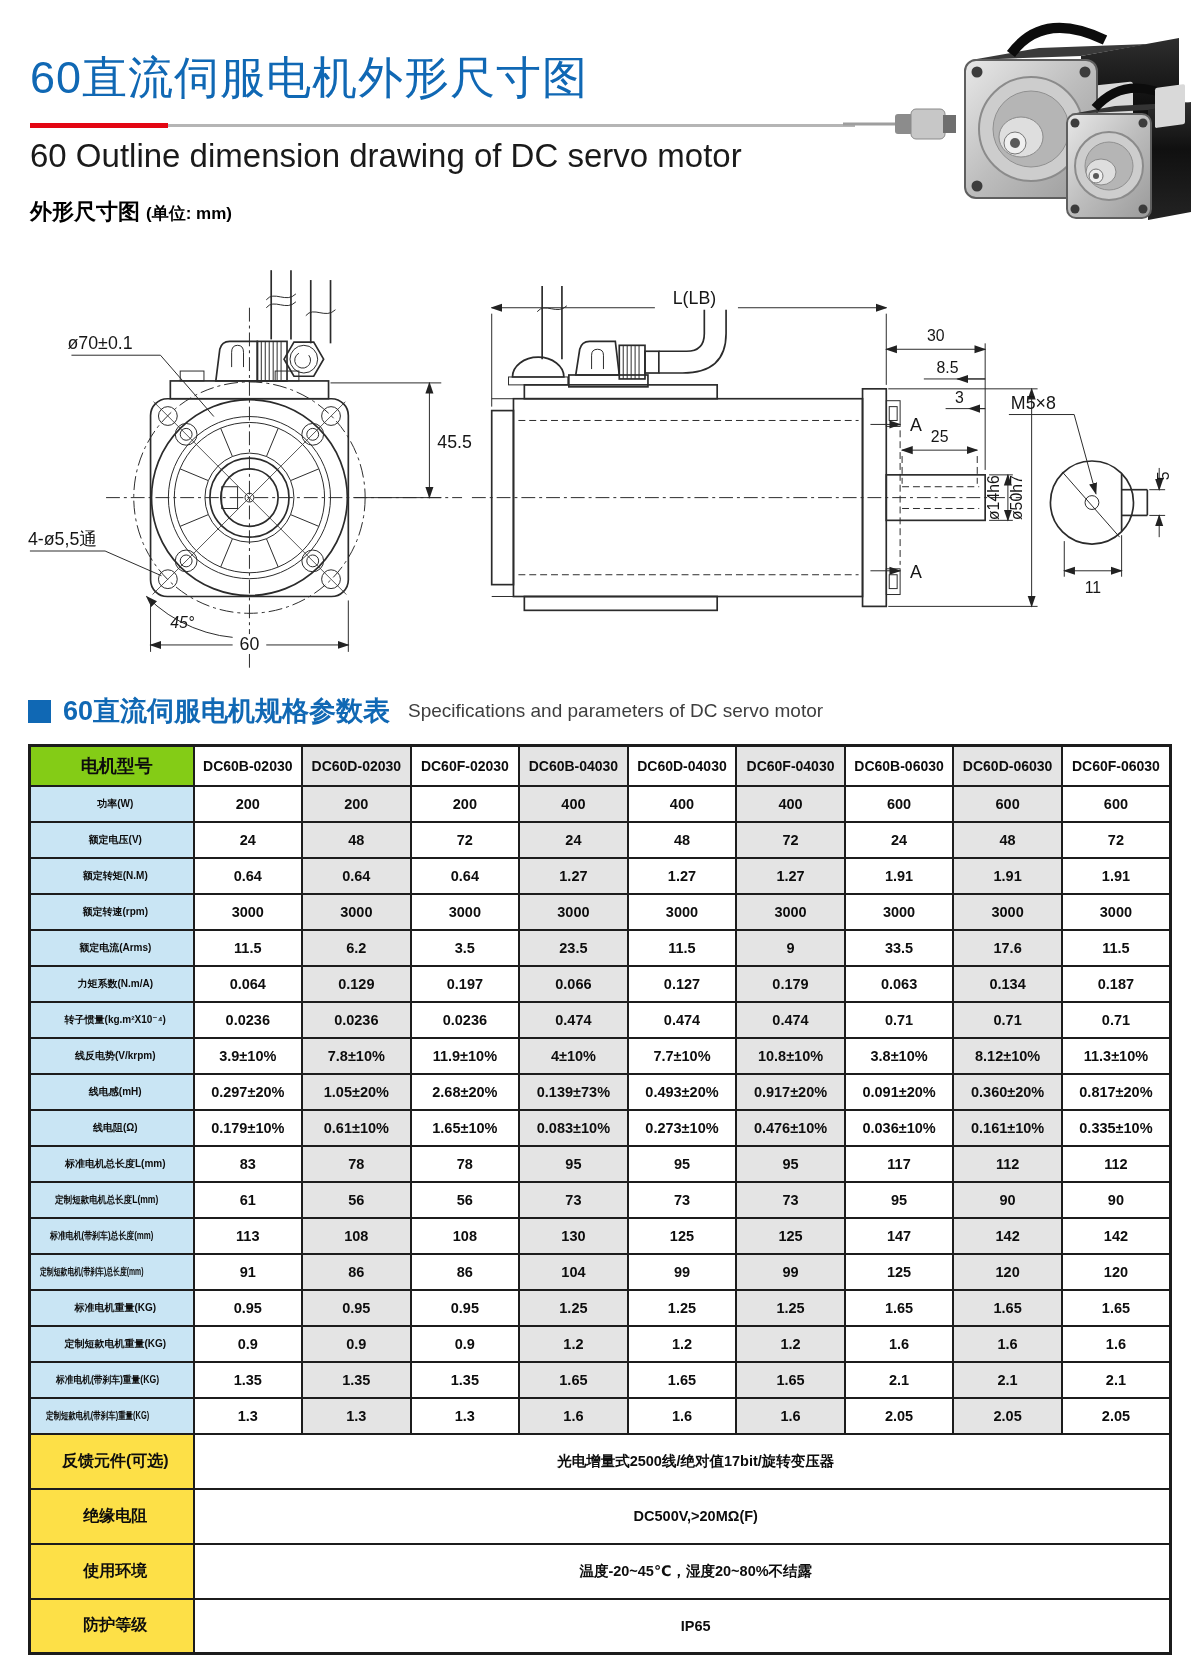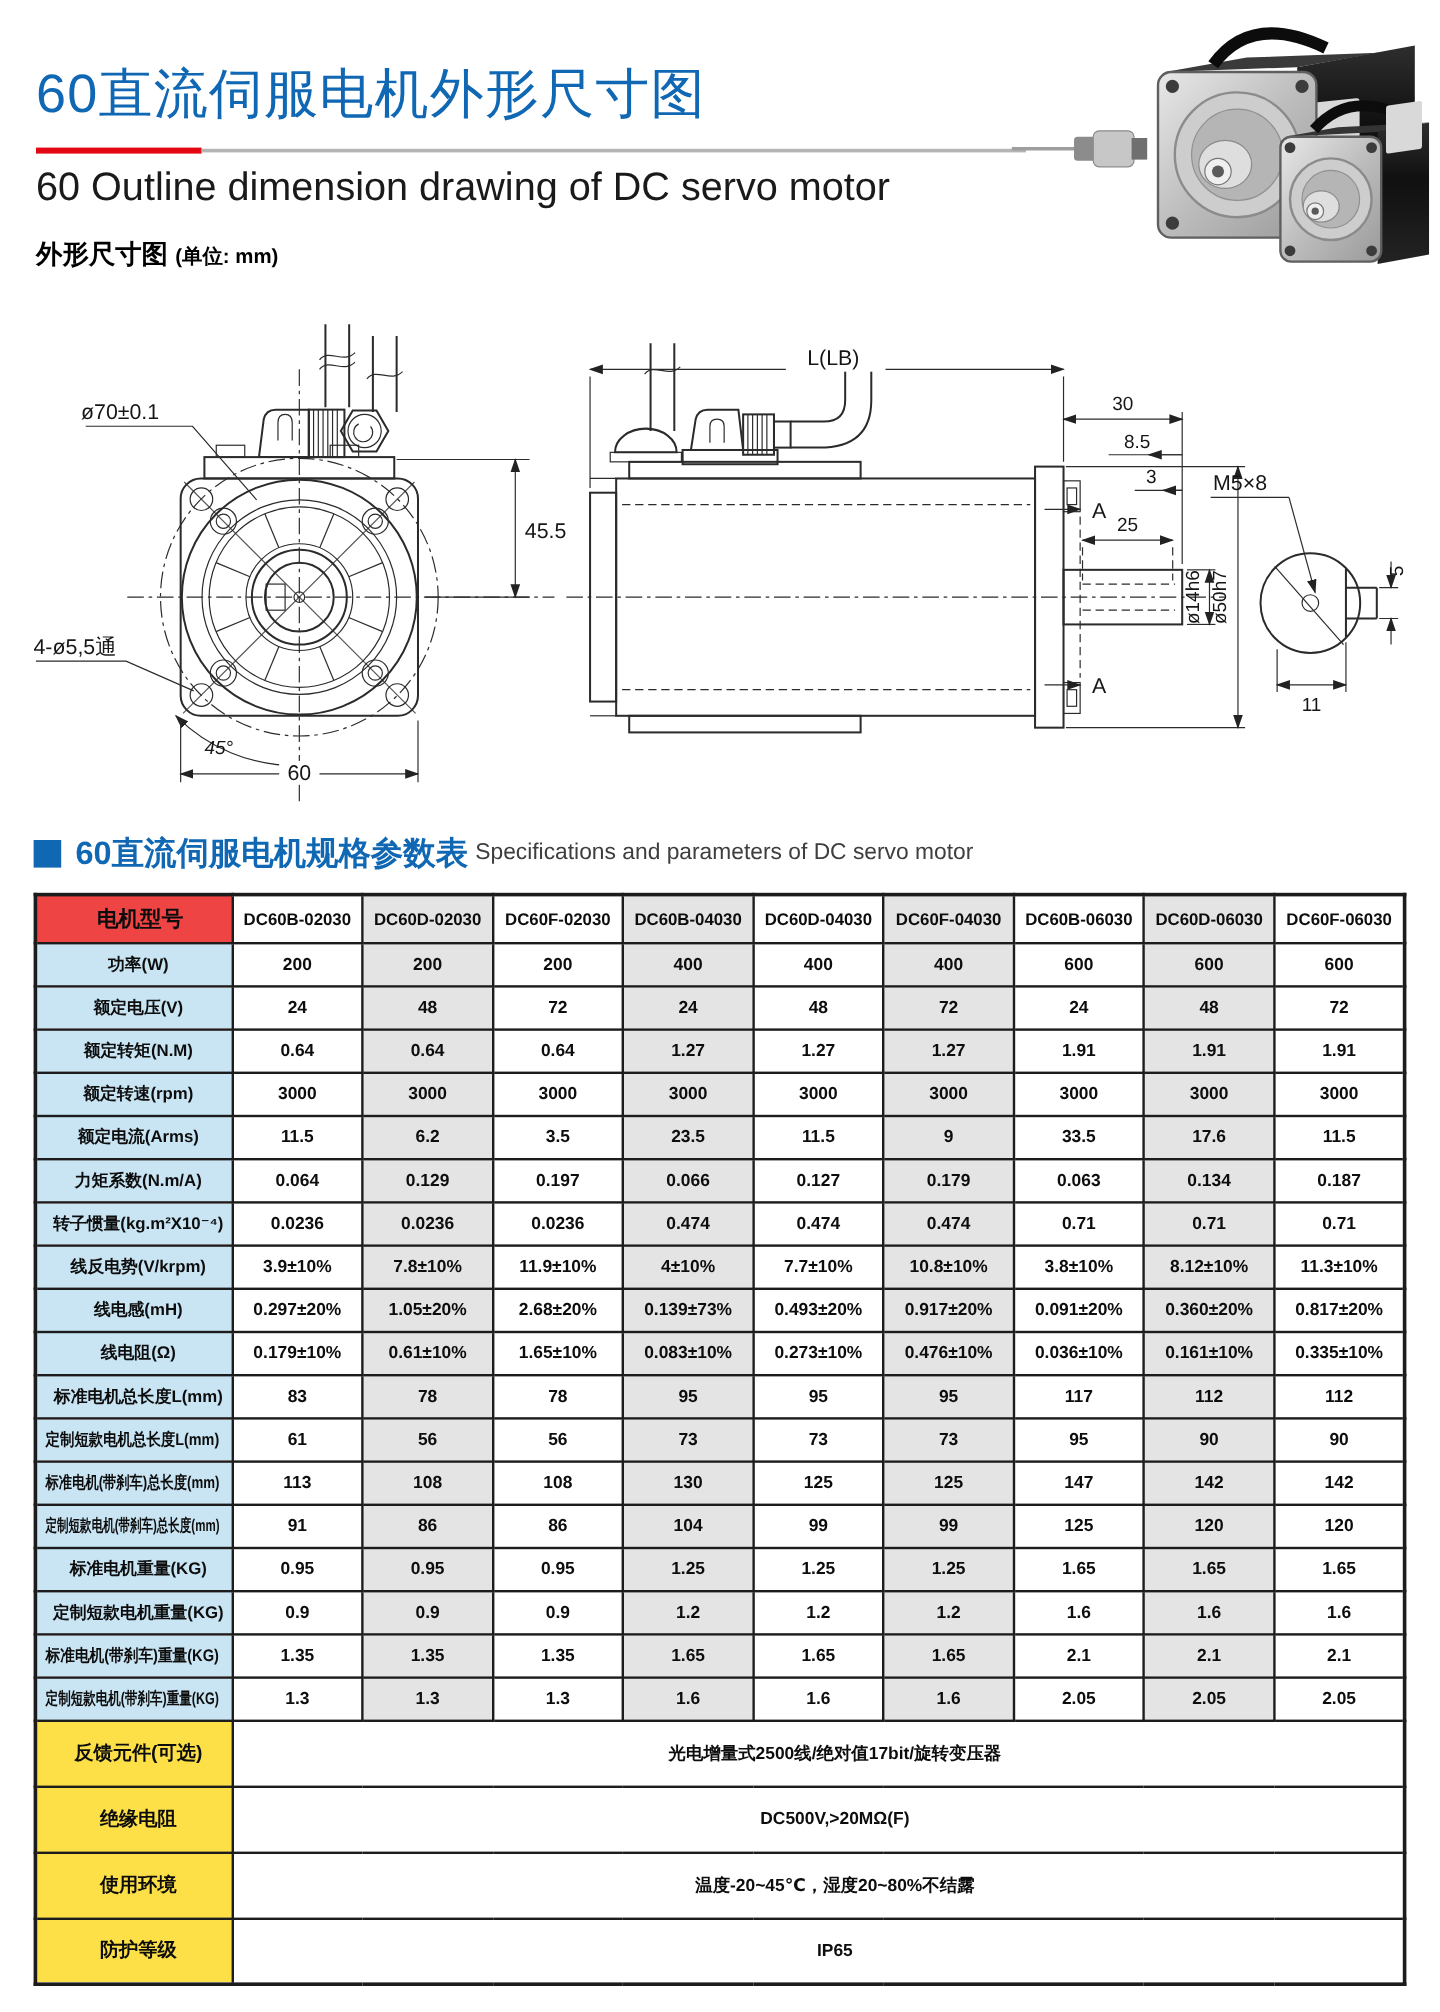--- a/index.html
+++ b/index.html
@@ -12,28 +12,28 @@
   .sep-gray{flex:1;height:3px;background:#b5b5b5}
   .title-en{position:absolute;left:30px;top:137px;font-size:33px;color:#1a1a1a;white-space:nowrap}
   .caption{position:absolute;left:30px;top:197px;font-size:22px;font-weight:bold;color:#000000;white-space:nowrap}
   .caption .unit{font-size:17px;font-weight:bold;margin-left:6px}
 
   .photo{position:absolute;left:843px;top:4px;width:348px;height:222px}
   .drawing{position:absolute;left:22px;top:250px;width:1155px;height:426px}
 
   .spec-head{position:absolute;left:28px;top:693px;display:flex;align-items:center;white-space:nowrap}
   .spec-sq{width:23px;height:23px;background:#1068b4;margin-right:12px}
-  .spec-zh{font-size:27px;font-weight:bold;color:#1068b4;margin-right:6px}
+  .spec-zh{font-size:27px;font-weight:bold;color:#1068b4;margin-right:18px}
   .spec-en{font-size:19px;color:#3e3e3e}
 
   table.spec{position:absolute;left:28px;top:744px;width:1144px;border-collapse:collapse;table-layout:fixed;border:3px solid #1c1c1c}
   table.spec th,table.spec td{border:2px solid #1c1c1c;text-align:center;font-weight:bold;color:#0d0d0d;overflow:hidden}
-  th.corner{background:#ef4444;color:#1068b4;font-size:18px;text-align:left;padding-left:10px;height:40px}
+  th.corner{background:#84cc16;color:#1068b4;font-size:18px;text-align:left;padding-left:10px;height:40px}
   th.model{color:#1068b4;font-size:14px;height:40px;background:#fff}
-  th.rlabel{background:#c9e5f4;text-align:left;padding-left:7px;font-size:14px;height:36px;font-weight:bold}
+  th.rlabel{background:#c9e5f4;text-align:left;padding-left:7px;font-size:10px;height:36px;font-weight:bold}
   table.spec td{font-size:14.5px;height:36px;background:#fff}
   table.spec .alt{background:#e4e4e4}
   th.info-label{background:#fde047;text-align:left;padding-left:7px;font-size:16px;height:55px}
   td.info-value{text-align:left;padding-left:28px;font-size:17px;height:55px;background:#fff}
   .fit{display:inline-block;white-space:nowrap}
 
   
   .ol{stroke:#2b2b2b;stroke-width:1.7;fill:none}
   .thin{stroke:#2b2b2b;stroke-width:1;fill:none}
   .dash{stroke:#2b2b2b;stroke-width:1;fill:none;stroke-dasharray:7 4}

